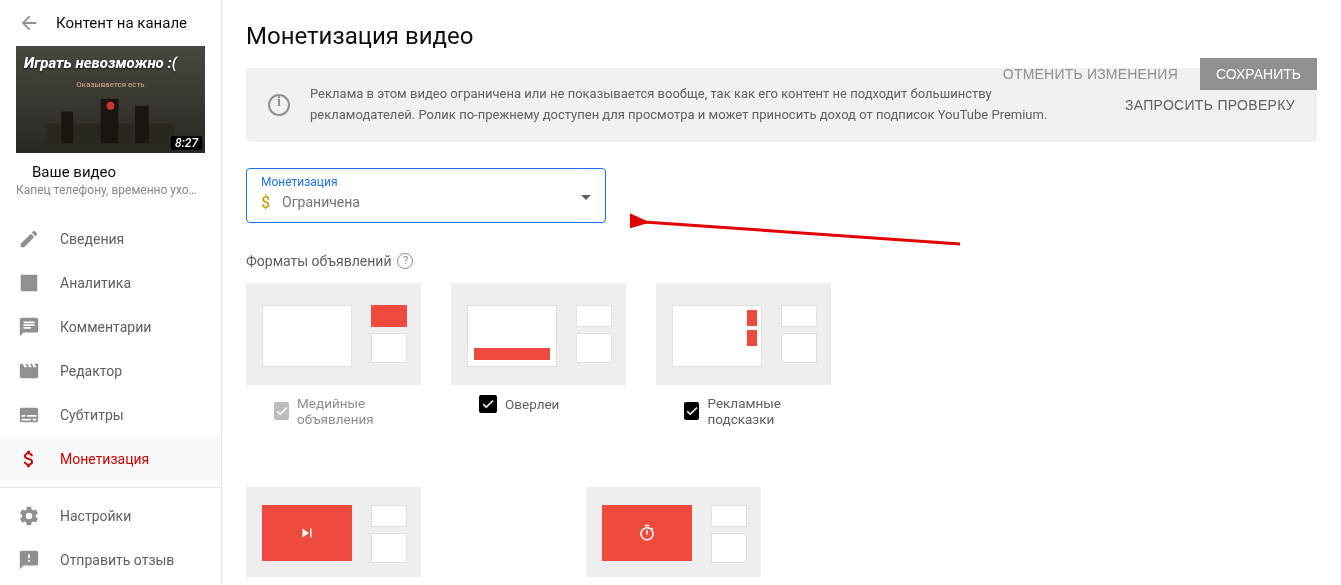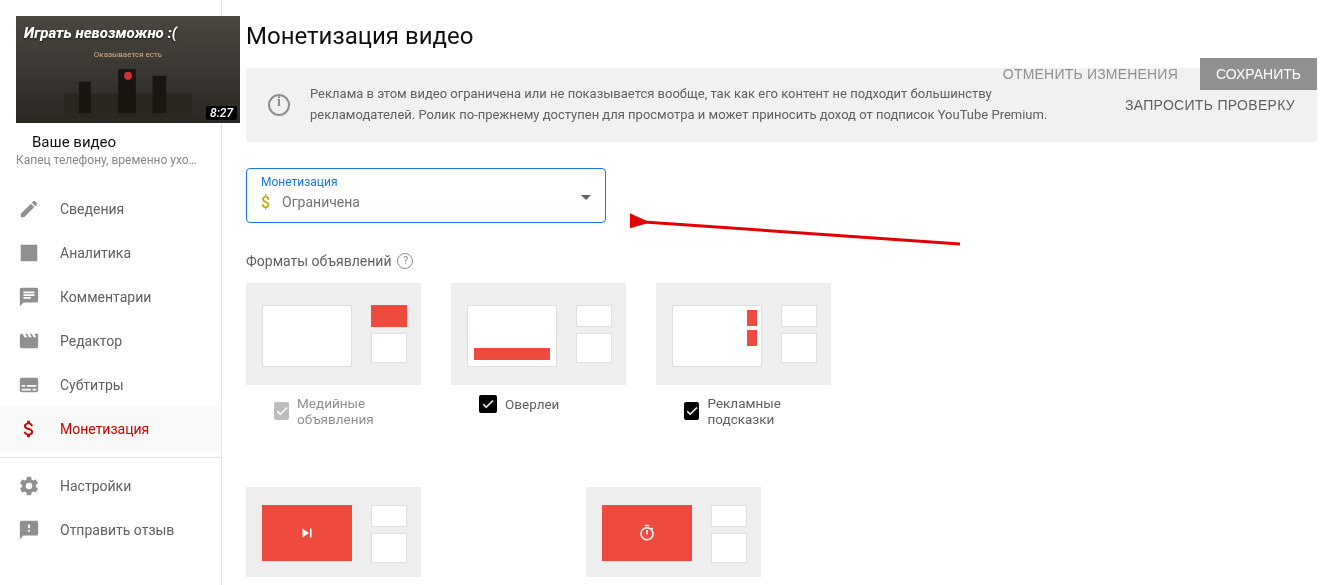--- a/index.html
+++ b/index.html
@@ -2,21 +2,21 @@
 <html><head>
 <meta charset="utf-8">
 <style>
   * { box-sizing: border-box; margin: 0; padding: 0; }
   body { font-family: Roboto, Arial, sans-serif; font-size: 14px; color: #0f0f0f; background:#fff; width:1341px; }
   .page { display:flex; }
   
   .sidebar { width: 222px; flex:0 0 222px; border-right:1px solid #e5e5e5; padding-top:12px; }
   .back-row { display:flex; align-items:center; gap:16px; padding:0 8px 8px 18px; }
   .back-title { font-size:15px; color:#0f0f0f; }
-  .thumb-wrap { position:relative; margin:4px 8px 10px 16px; width:224px; height:107px; background:#1d4ed8; overflow:hidden;}
+  .thumb-wrap { position:relative; margin:4px 8px 10px 16px; width:189px; height:107px; background:#1d4ed8; overflow:hidden;}
   .thumb-bg { position:absolute; inset:0; background:linear-gradient(#4a4640,#2b2722); }
   .thumb-text { position:absolute; top:8px; left:8px; right:8px; color:#fff; font-weight:800; font-size:15px; font-style:italic; text-shadow:0 1px 2px rgba(0,0,0,.7);}
   .thumb-sub { position:absolute; top:34px; left:0; right:0; text-align:center; color:#d9b38c; font-size:8px;}
   .thumb-dur { position:absolute; right:3px; bottom:3px; background:#000; color:#fff; font-size:12px; padding:0 4px; border-radius:2px; font-weight:500;font-style:italic;}
   .thumb-scene { position:absolute; left:30px; top:48px; right:30px; bottom:5px; }
   .yv-label { padding:0 32px; font-size:15px; font-weight:400; }
   .yv-sub { padding:2px 16px 12px 16px; font-size:12px; color:#888; white-space:nowrap; overflow:hidden; text-overflow:ellipsis;}
   .nav { margin-top:8px; }
   .nav-item { display:flex; align-items:center; gap:20px; height:44px; padding:0 18px; cursor:pointer; color:#606060;}
   .nav-item.active { color:#cc0000; background:#f9f9f9;}
@@ -60,20 +60,26 @@
   .chk.checked{ background:#000;}
   .chk svg{ width:14px; height:14px; fill:#fff; stroke:#fff;}
   .format-label{ font-size:13.5px; color:#606060;}
   .format-label.disabled{ color:#8e8e8e;}
 </style>
 </head>
 <body>
 
 <div class="page">
   <aside class="sidebar">
+    <div class="back-row">
+      <svg class="ico" viewBox="0 0 24 24">
+          <path d="M20 11H7.8l5.6-5.6L12 4l-8 8 8 8 1.4-1.4L7.8 13H20z"></path>
+        </svg>
+      <span class="back-title">Контент на канале</span>
+    </div>
     <div class="thumb-wrap">
       <div class="thumb-bg"></div>
       <div class="thumb-scene">
         <svg viewBox="0 0 130 55" width="100%" height="100%">
           <rect x="0" y="30" width="130" height="25" fill="#2a2620"></rect>
           <rect x="55" y="5" width="18" height="45" fill="#1a1510"></rect>
           <rect x="90" y="12" width="14" height="38" fill="#1a1510"></rect>
           <rect x="15" y="18" width="12" height="32" fill="#1a1510"></rect>
           <circle cx="65" cy="12" r="4" fill="#c33"></circle>
         </svg>

